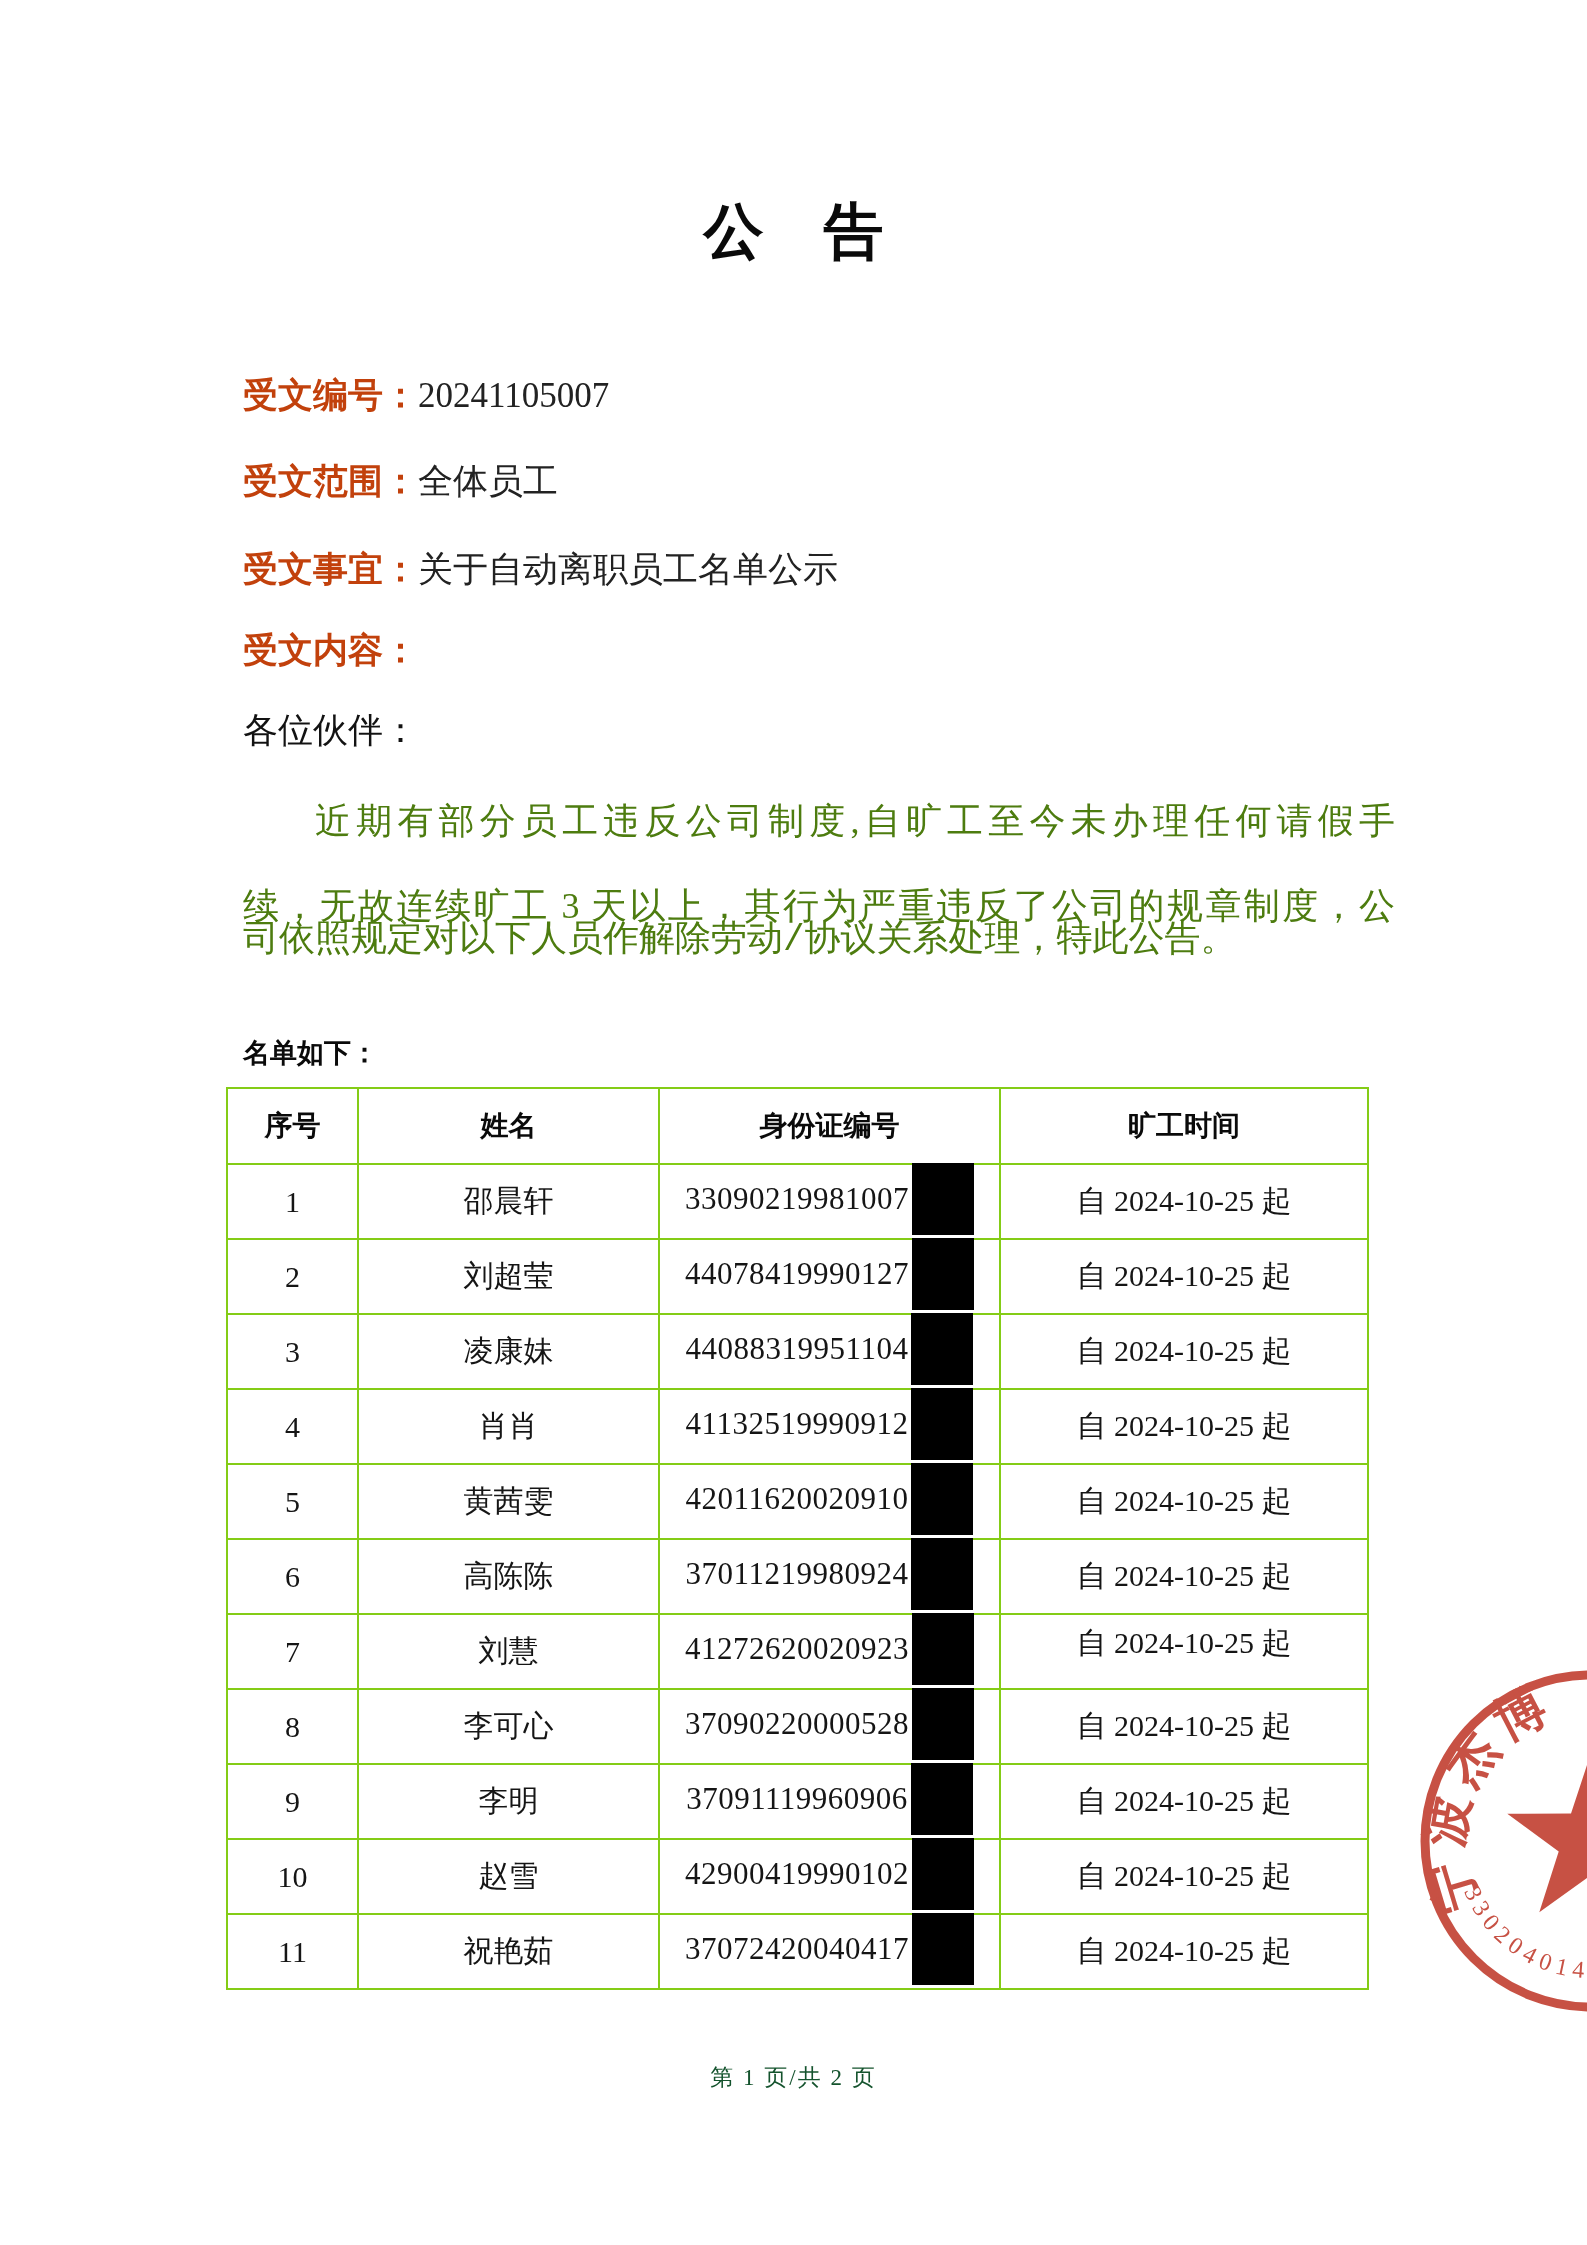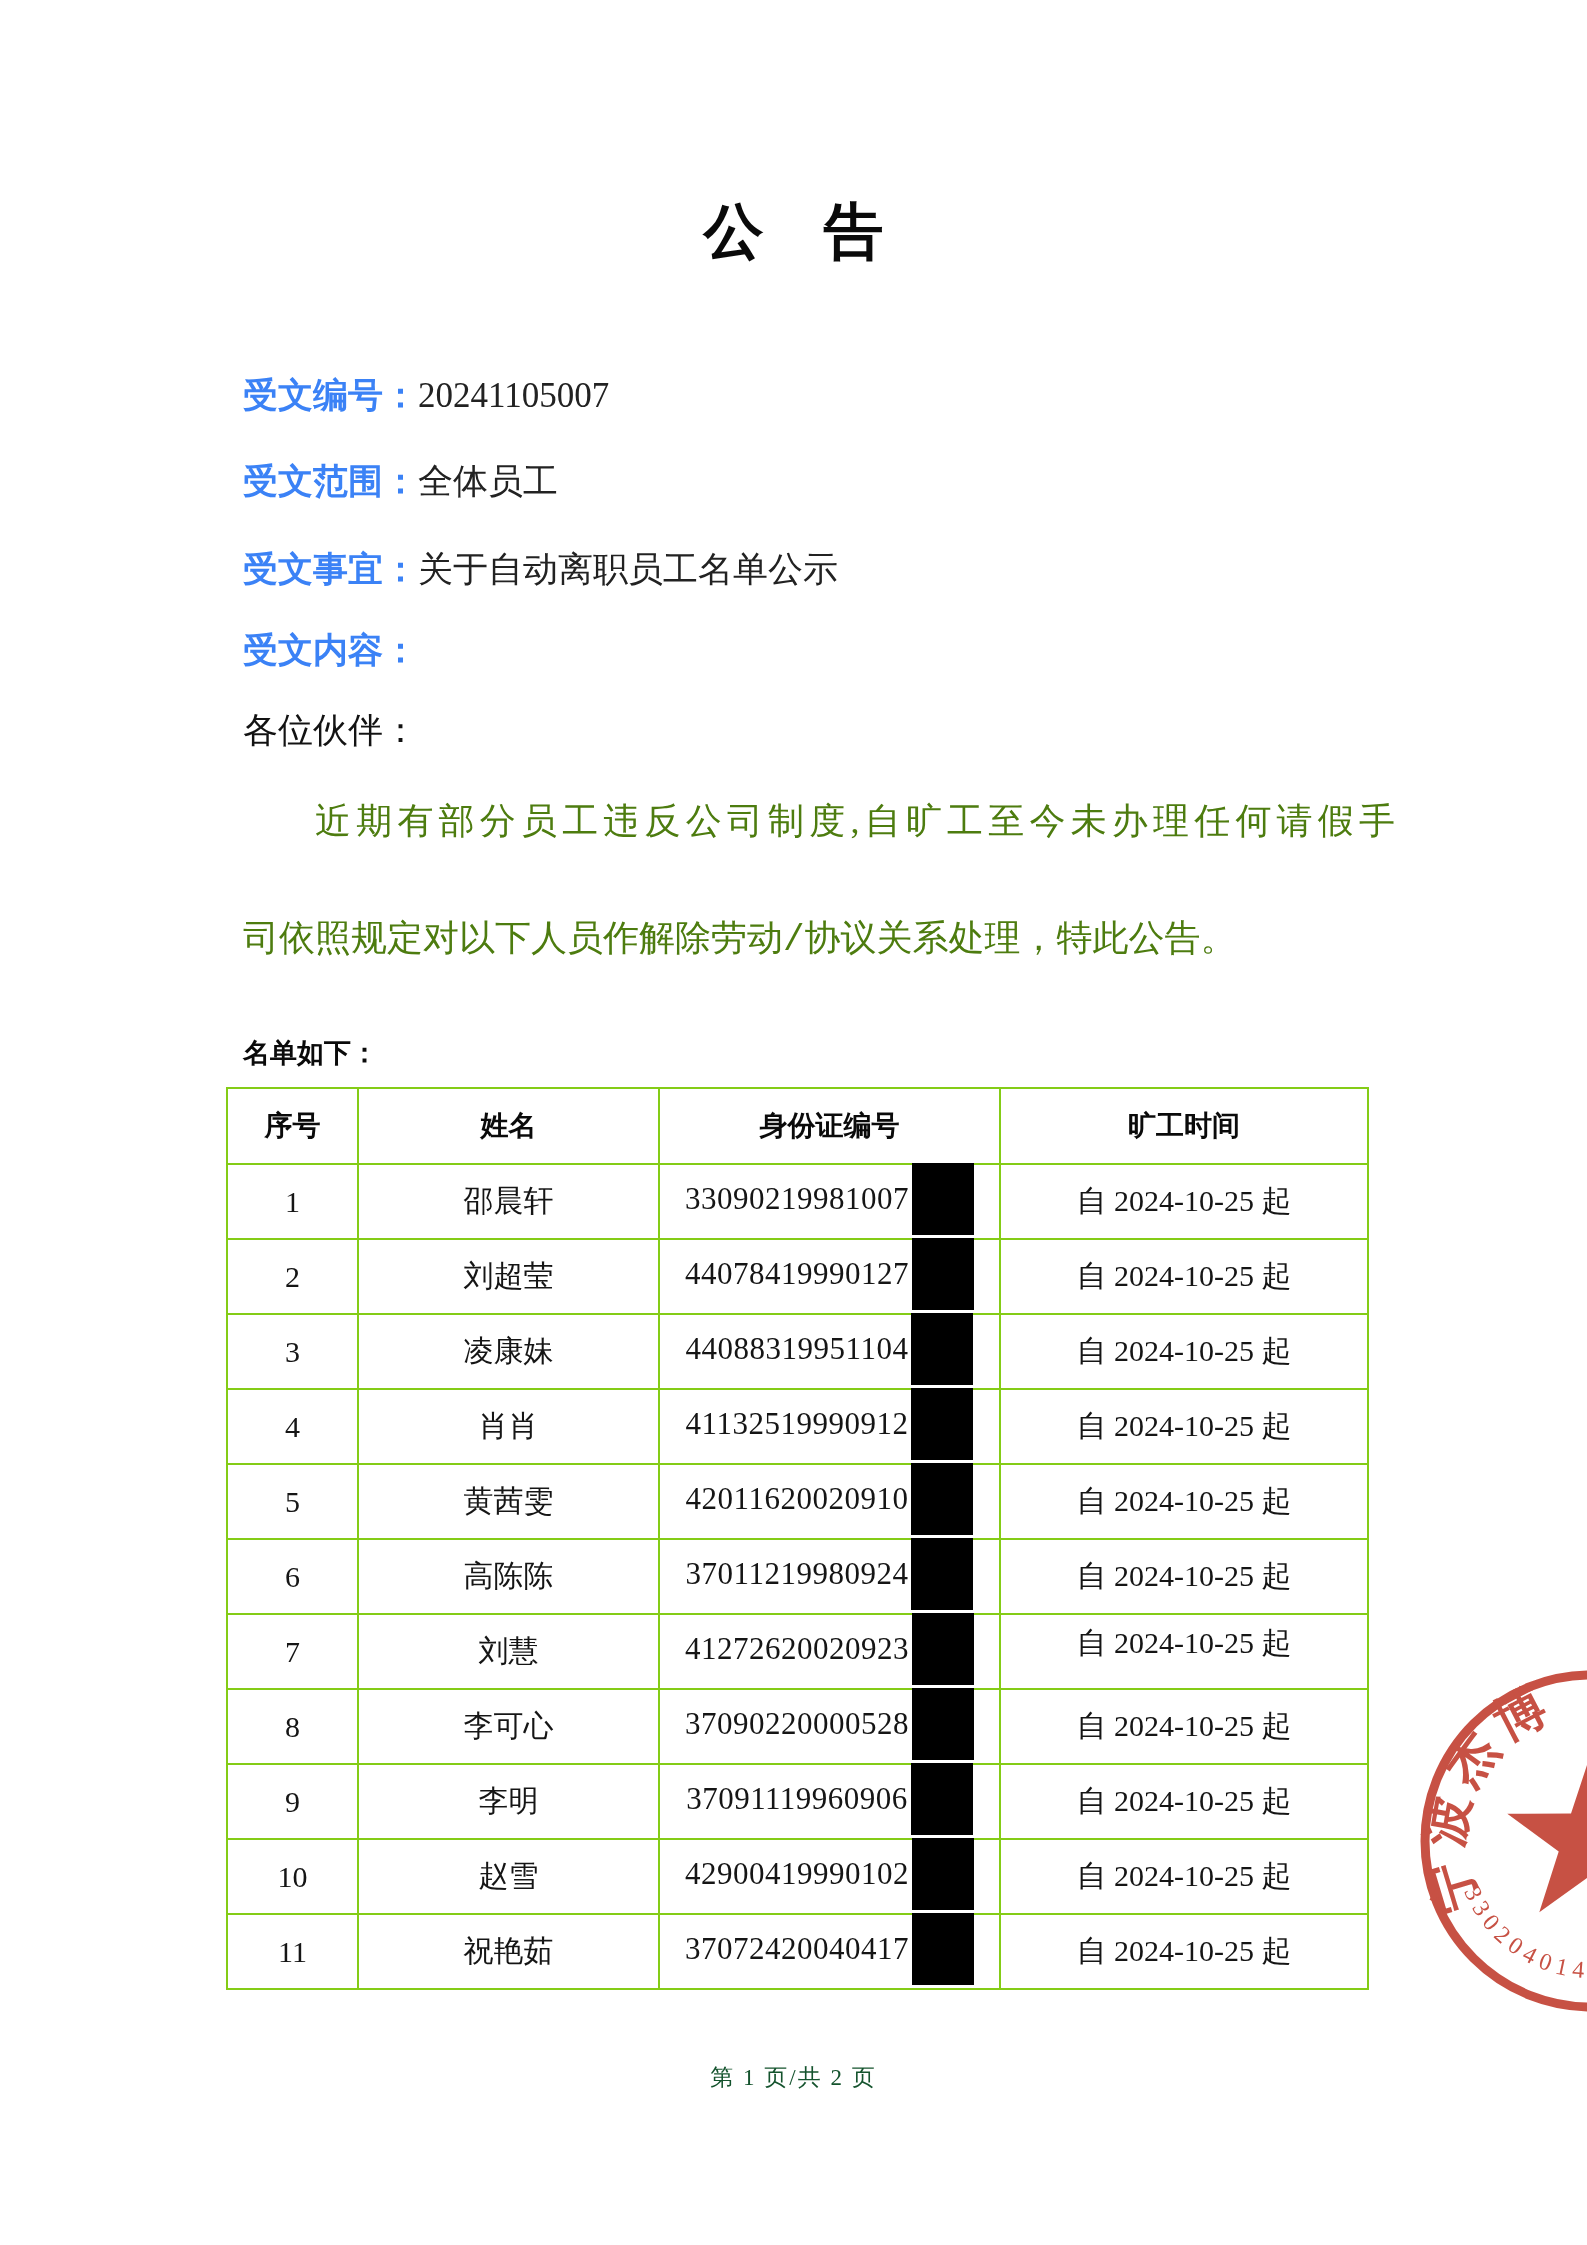--- a/index.html
+++ b/index.html
@@ -8,21 +8,21 @@
     position:relative; width:1587px; height:2113px;
     background:#ffffff; overflow:hidden;
     font-family:"Liberation Serif","DejaVu Serif",serif;
     color:#121212;
   }
   .title {
     position:absolute; top:192px; left:0; width:100%;
     text-align:center; font-size:60px; font-weight:700; color:#0a0a0a;
   }
   .meta-row { position:absolute; left:243px; font-size:35px; white-space:nowrap; }
-  .meta-row .lbl { font-weight:700; color:#3b82f6; }
+  .meta-row .lbl { font-weight:700; color:#c2410c; }
   .meta-row .val { font-weight:400; color:#222; }
   #meta-0 { top:372px; }
   #meta-1 { top:458px; }
   #meta-2 { top:546px; }
   #meta-3 { top:627px; }
   .salutation { position:absolute; left:243px; top:707px; font-size:35px; }
   .para-line {
     position:absolute; left:243px; width:1152px; font-size:36px; color:#4d7c0f;
     text-align:justify; text-align-last:justify; white-space:nowrap;
   }
@@ -84,20 +84,21 @@
   <div class="meta-row" id="meta-1">
     <span class="lbl">受文范围：</span><span class="val">全体员工</span>
   </div>
   <div class="meta-row" id="meta-3">
     <span class="lbl">受文内容：</span><span class="val"></span>
   </div>
 
   <div class="salutation">各位伙伴：</div>
 
   <div class="para-line" id="para-0">近期有部分员工违反公司制度,自旷工至今未办理任何请假手</div>
+  <div class="para-line" id="para-1">续，无故连续旷工 3 天以上，其行为严重违反了公司的规章制度，公</div>
   <div class="para-line" id="para-2">司依照规定对以下人员作解除劳动/协议关系处理，特此公告。</div>
 
   <div class="list-intro">名单如下：</div>
 
   <table class="roster">
     <colgroup>
         <col class="c0">
         <col class="c1">
         <col class="c2">
         <col class="c3">

